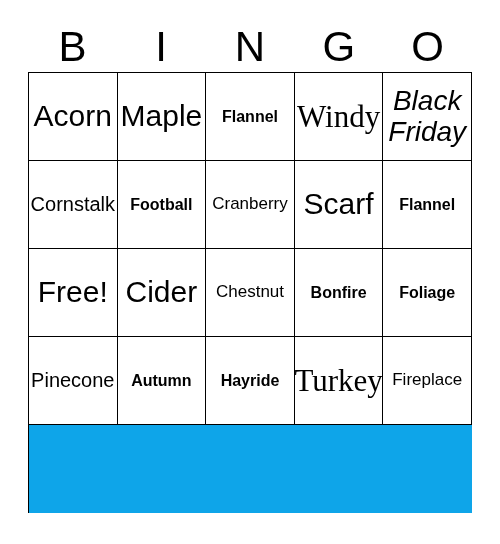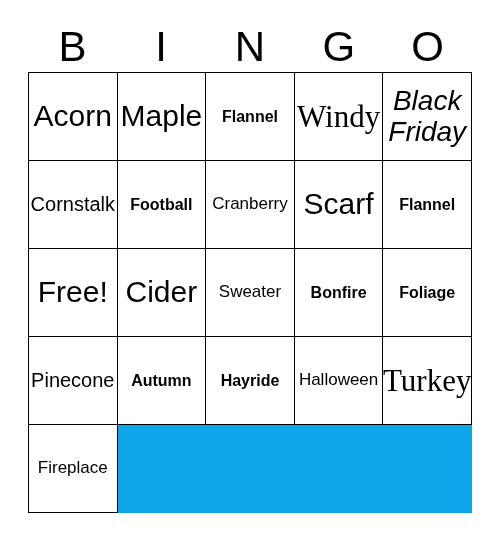--- a/index.html
+++ b/index.html
@@ -136,43 +136,40 @@
     <div class="cell">
         <span class="cell-text t-md">Flannel</span>
       </div>
     <div class="cell">
         <span class="cell-text t-xl">Free!</span>
       </div>
     <div class="cell">
         <span class="cell-text t-xl">Cider</span>
       </div>
     <div class="cell">
-        <span class="cell-text t-xs">Sweater</span>
+        <span class="cell-text t-xs">Chestnut</span>
       </div>
 
     <div class="cell">
         <span class="cell-text t-md">Bonfire</span>
       </div>
     <div class="cell">
         <span class="cell-text t-md">Foliage</span>
       </div>
     <div class="cell">
         <span class="cell-text t-sm">Pinecone</span>
       </div>
 
     <div class="cell">
         <span class="cell-text t-md">Autumn</span>
       </div>
     <div class="cell">
         <span class="cell-text t-md">Hayride</span>
       </div>
     <div class="cell">
-        <span class="cell-text t-xs">Halloween</span>
-      </div>
-    <div class="cell">
         <span class="cell-text t-lg">Turkey</span>
       </div>
     <div class="cell">
         <span class="cell-text t-xs">Fireplace</span>
       </div>
   </div>
 
 </div>
 
 </body></html>

